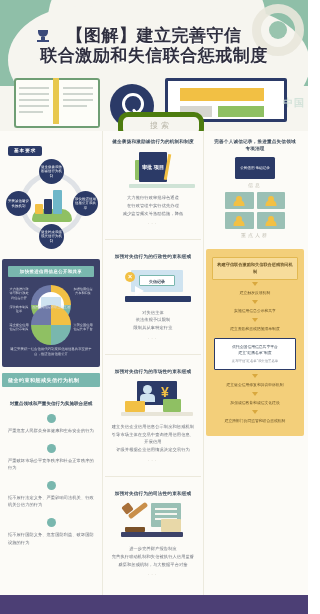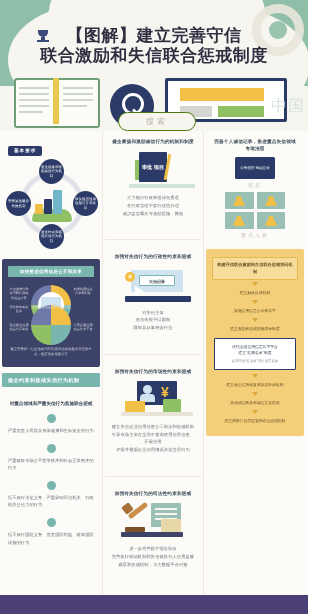--- a/index.html
+++ b/index.html
@@ -59,26 +59,26 @@
   }
   .magnifier .ring{position:absolute;left:12px;top:9px;width:16px;height:16px;border:3px solid #fff;border-radius:50%;}
   .magnifier .hdl{position:absolute;left:25px;top:24px;width:3px;height:11px;background:#fff;transform:rotate(-40deg);border-radius:2px;}
   .monitor{position:absolute;left:165px;top:78px;width:122px;height:52px;z-index:5;}
   .monitor .screen{position:absolute;left:0;top:0;width:122px;height:44px;background:#fff;border:3px solid #2b3a67;border-radius:2px;box-sizing:border-box;}
   .monitor .bar-y{position:absolute;left:12px;top:7px;width:84px;height:13px;background:#f2c044;}
   .monitor .bar-g{position:absolute;left:12px;top:25px;width:32px;height:11px;background:#d6d6d0;}
   .monitor .bar-gr{position:absolute;left:50px;top:25px;width:46px;height:11px;background:#8fc063;}
   .search-pill{
     position:absolute;left:118px;top:112px;width:76px;height:17px;border-radius:10px;
-    background:#f6f5ef;border:1px solid #4d7c0f;z-index:6;
+    background:#f6f5ef;border:5px solid #4d7c0f;z-index:6;
     display:flex;align-items:center;justify-content:center;
     font-size:8px;color:#b9b6a8;letter-spacing:3px;
   }
   .wm{
-    position:absolute;right:3px;top:96px;font-size:16px;color:#cfe0d7;font-weight:normal;
+    position:absolute;right:3px;top:96px;font-size:10px;color:#cfe0d7;font-weight:bold;
     letter-spacing:1px;z-index:7;opacity:.85;
   }
 
   
   .grid{position:relative;width:308px;height:464px;background:#fcfbf7;}
   .col{position:absolute;top:0;width:102px;height:464px;box-sizing:border-box;}
   .colA{left:0;}  .colB{left:102px;border-left:1px solid #eceade;border-right:1px solid #eceade;}
   .colC{left:204px;}
 
   .cell{box-sizing:border-box;padding:7px 8px;}

